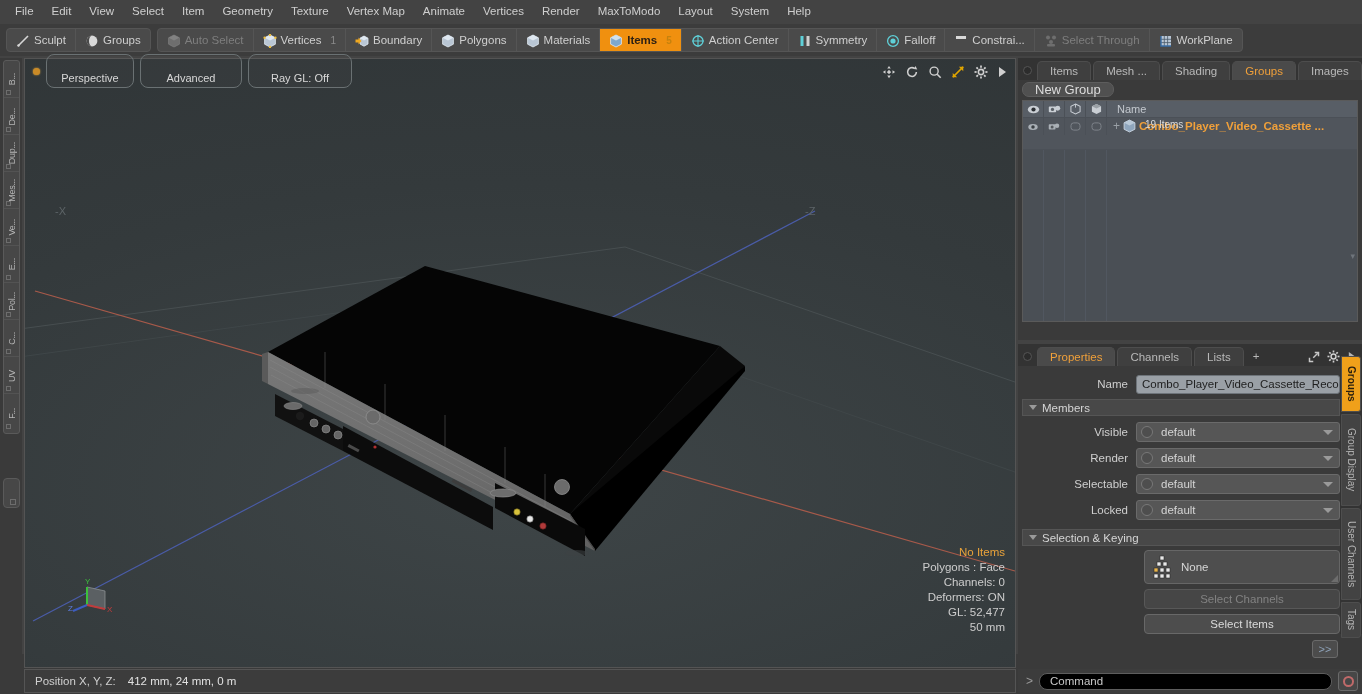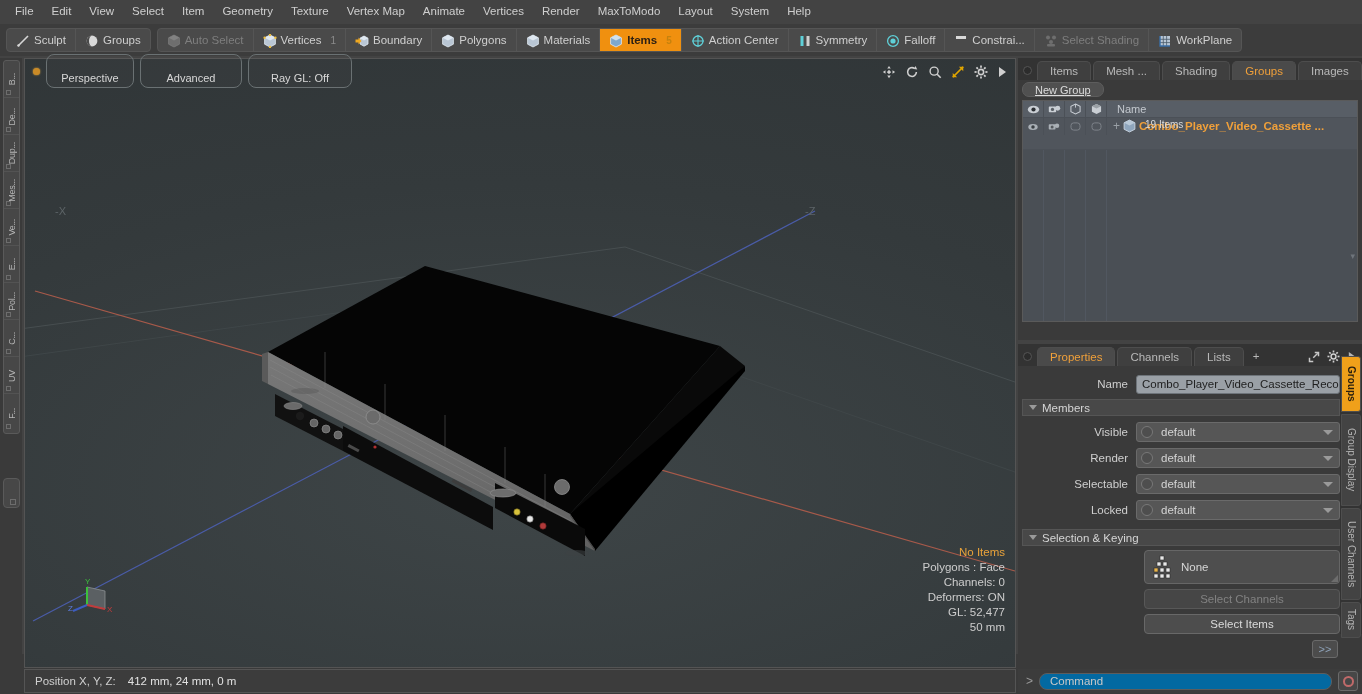--- a/index.html
+++ b/index.html
@@ -152,21 +152,21 @@
   .tab.sel{ background:#4a4a4a; color:#f0a03a; }
   .tab.plus{ padding:0 7px; background:transparent; border:none; color:#b9b9b9;}
   .tabrow .rightic{
     margin-left:auto; display:flex; align-items:center; gap:7px;
     padding:0 6px 3px 0;
   }
 
   .newgroupbar{ height:18px; background:#3a3a3a; display:flex; align-items:center; padding-left:4px;}
   .ngbtn{
     height:15px; padding:0 12px; border:1px solid #5d5d5d; border-radius:7px;
-    background:#505050; color:#dcdcdc; font-size:11px; line-height:14px;text-decoration:underline;
+    background:#505050; color:#dcdcdc; font-size:13px; line-height:14px;
   }
 
   .grouplist{
     margin:2px 4px 0 4px; background:#4a4f55; border:1px solid #5a5a5a;
     height:222px; position:relative;
   }
   .glhdr{
     height:17px; background:#585e66; display:flex; align-items:center;
     border-bottom:1px solid #4b5057;
   }
@@ -256,21 +256,21 @@
   .rt.sel{ background:#f0a01a; color:#2b2010; }
   .rt.sel span{ font-weight:bold; }
 
   
   .cmdbar{
     position:absolute; left:1018px; top:669px; width:344px; height:24px;
     background:#3c3c3c; display:flex; align-items:center; gap:6px; padding:0 4px;
   }
   .cmdbar .gt{ color:#9a9a9a; font-size:12px; padding-left:4px;}
   .cmdinput{
-    flex:1; height:17px; background:#0369a1; border:1px solid #5d5d5d; border-radius:8px;
+    flex:1; height:17px; background:#000000; border:1px solid #5d5d5d; border-radius:8px;
     color:#c8c8c8; font-size:11.5px; line-height:15px; padding:0 10px;
   }
   .recbtn{
     width:20px;height:20px; border:1px solid #6a6a6a; border-radius:3px; background:#474747;
     display:flex;align-items:center;justify-content:center;
   }
   .recbtn i{ display:block; width:11px;height:11px;border-radius:50%; border:2px solid #c06a6a;}
 </style>
 </head>
 <body>
@@ -422,21 +422,21 @@
           <span class="cube">
             <svg width="14" height="14" viewBox="0 0 14 14">
               <g fill="#6e6e6e">
                 <circle cx="4" cy="3.5" r="2"></circle>
                 <circle cx="10" cy="3.5" r="2"></circle>
                 <circle cx="7" cy="8" r="2"></circle>
                 <rect x="3" y="10" width="8" height="2.6" rx="1"></rect>
               </g>
             </svg>
           </span>
-          <span>Select Shading</span>
+          <span>Select Through</span>
         </div>
         <div class="tbtn">
           <span class="cube">
             <svg width="14" height="14" viewBox="0 0 14 14">
               <rect x="2" y="2" width="10" height="10" fill="#b9c6d4"></rect>
               <g stroke="#4a5a6a" stroke-width="0.8">
                 <line x1="2" y1="5.3" x2="12" y2="5.3"></line>
                 <line x1="2" y1="8.6" x2="12" y2="8.6"></line>
                 <line x1="5.3" y1="2" x2="5.3" y2="12"></line>
                 <line x1="8.6" y1="2" x2="8.6" y2="12"></line>

